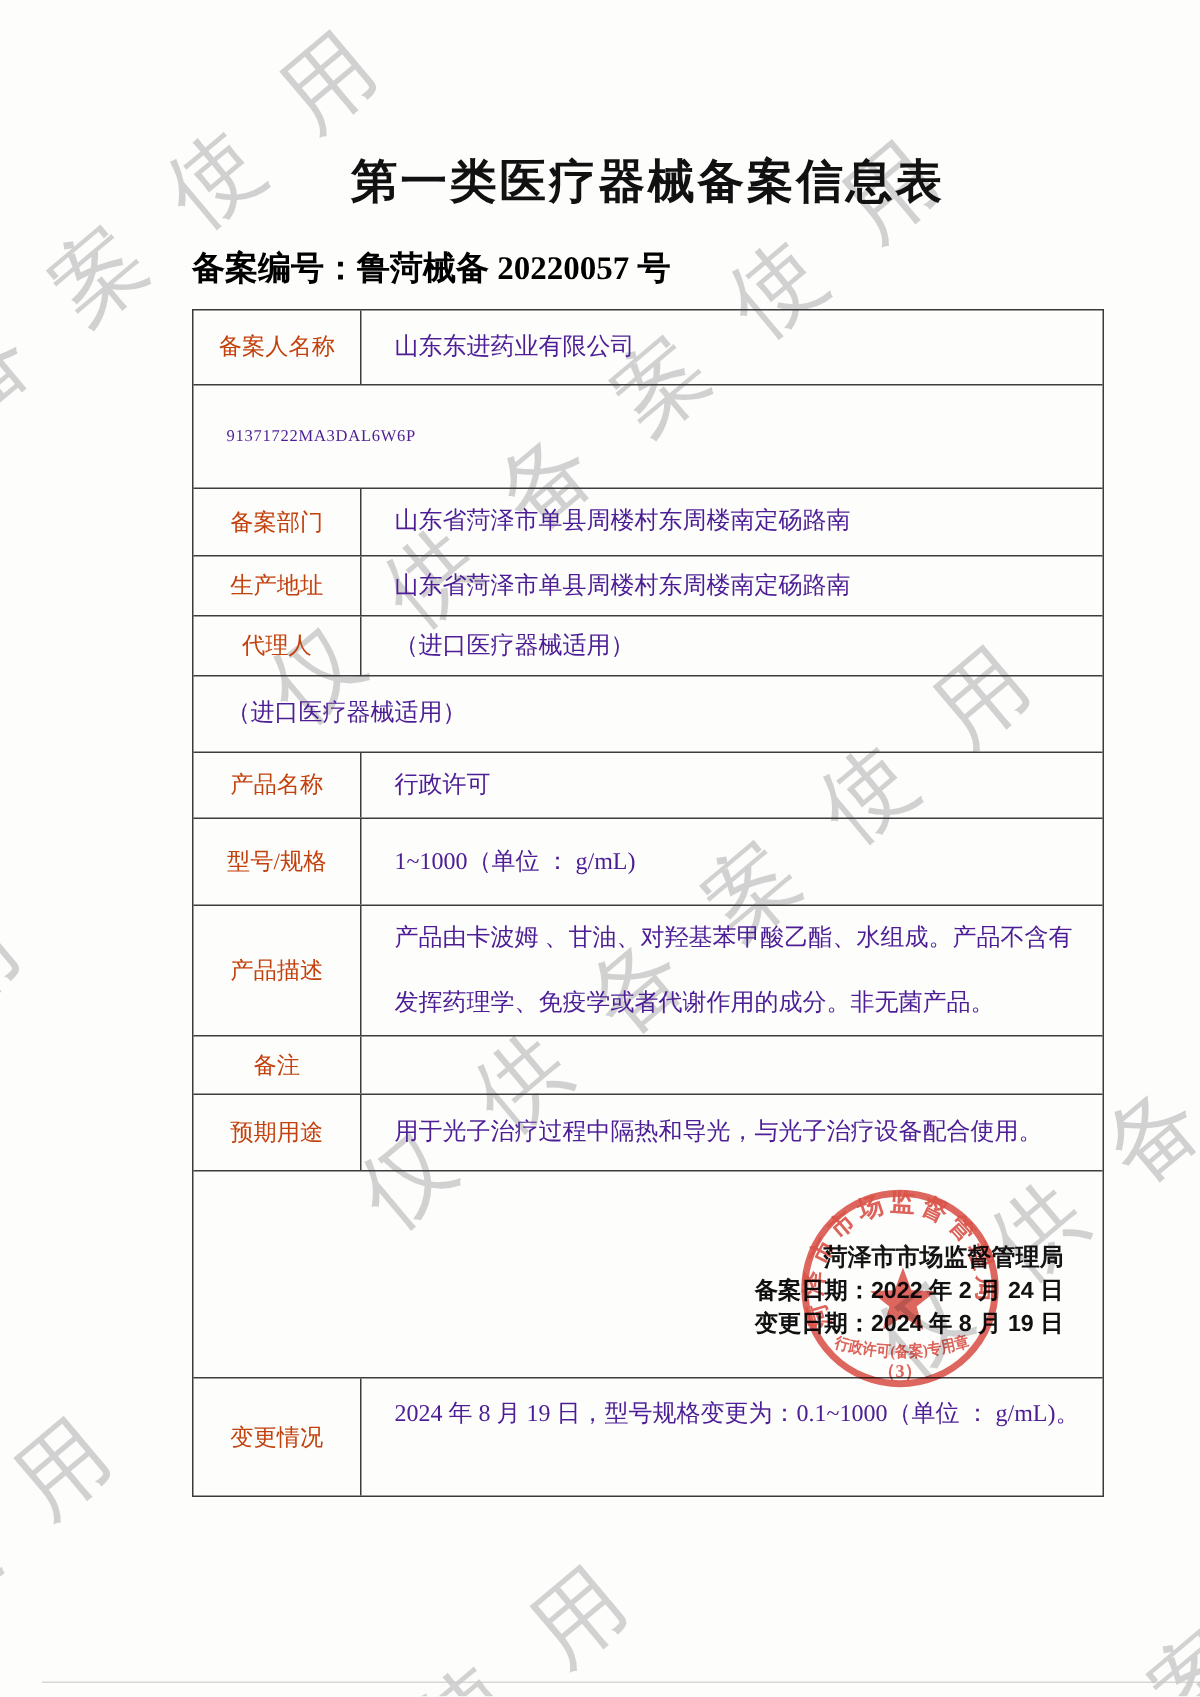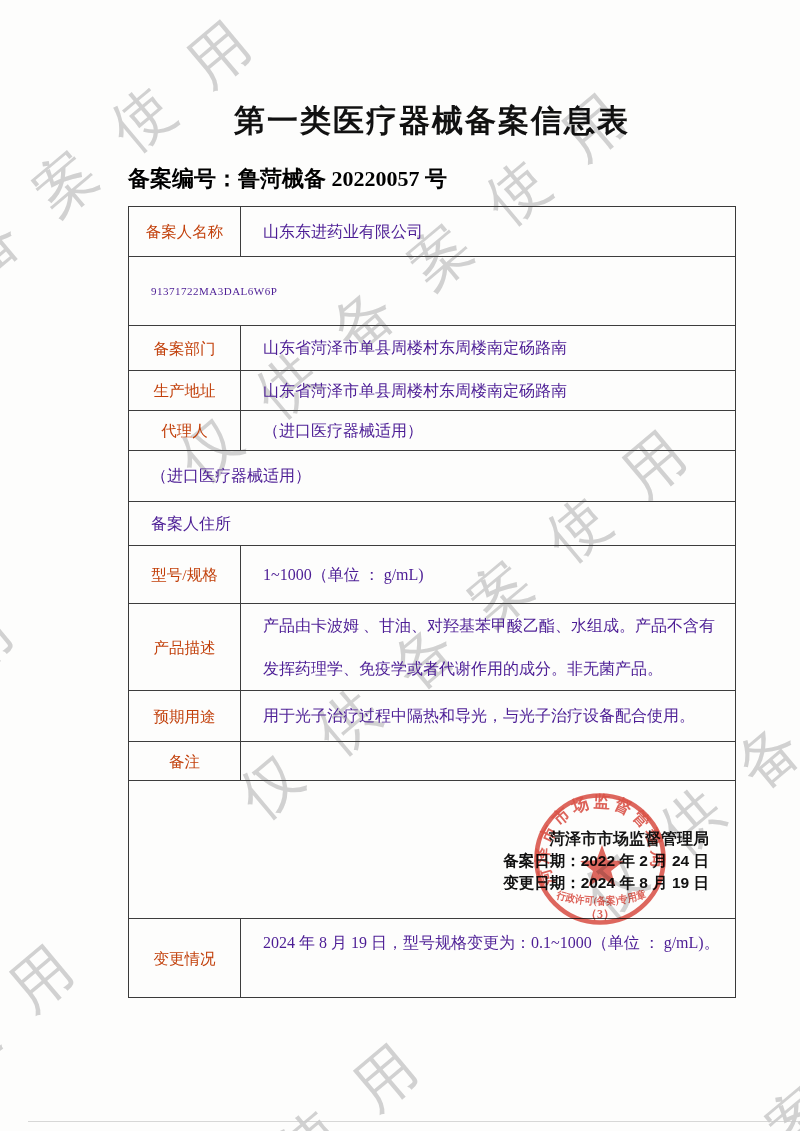--- a/index.html
+++ b/index.html
@@ -146,42 +146,43 @@
     <div class="t-row r5">
       <div class="cell-label">代理人</div>
       <div class="cell-value">（进口医疗器械适用）</div>
     </div>
 
     <div class="t-row r6">
       <div class="cell-value">（进口医疗器械适用）</div>
     </div>
 
     <div class="t-row r7">
-      <div class="cell-value">备案人住所</div>
+      <div class="cell-label">产品名称</div>
+      <div class="cell-value">行政许可</div>
     </div>
 
     <div class="t-row r8">
       <div class="cell-label">型号/规格</div>
       <div class="cell-value">1~1000（单位 ： g/mL)</div>
     </div>
 
     <div class="t-row r9">
       <div class="cell-label">产品描述</div>
       <div class="cell-value">产品由卡波姆 、甘油、对羟基苯甲酸乙酯、水组成。产品不含有
 发挥药理学、免疫学或者代谢作用的成分。非无菌产品。</div>
     </div>
 
+    <div class="t-row r11">
+      <div class="cell-label">备注</div>
+      <div class="cell-value"></div>
+    </div>
+
     <div class="t-row r10">
       <div class="cell-label">预期用途</div>
       <div class="cell-value">用于光子治疗过程中隔热和导光，与光子治疗设备配合使用。</div>
-    </div>
-
-    <div class="t-row r11">
-      <div class="cell-label">备注</div>
-      <div class="cell-value"></div>
     </div>
 
     <div class="t-row r12">
       <div class="dept-block">
         <div class="dept-line">菏泽市市场监督管理局</div>
         <div class="date-line">备案日期：2022 年 2 月 24 日</div>
         <div class="date-line">变更日期：2024 年 8 月 19 日</div>
       </div>
     </div>
 

